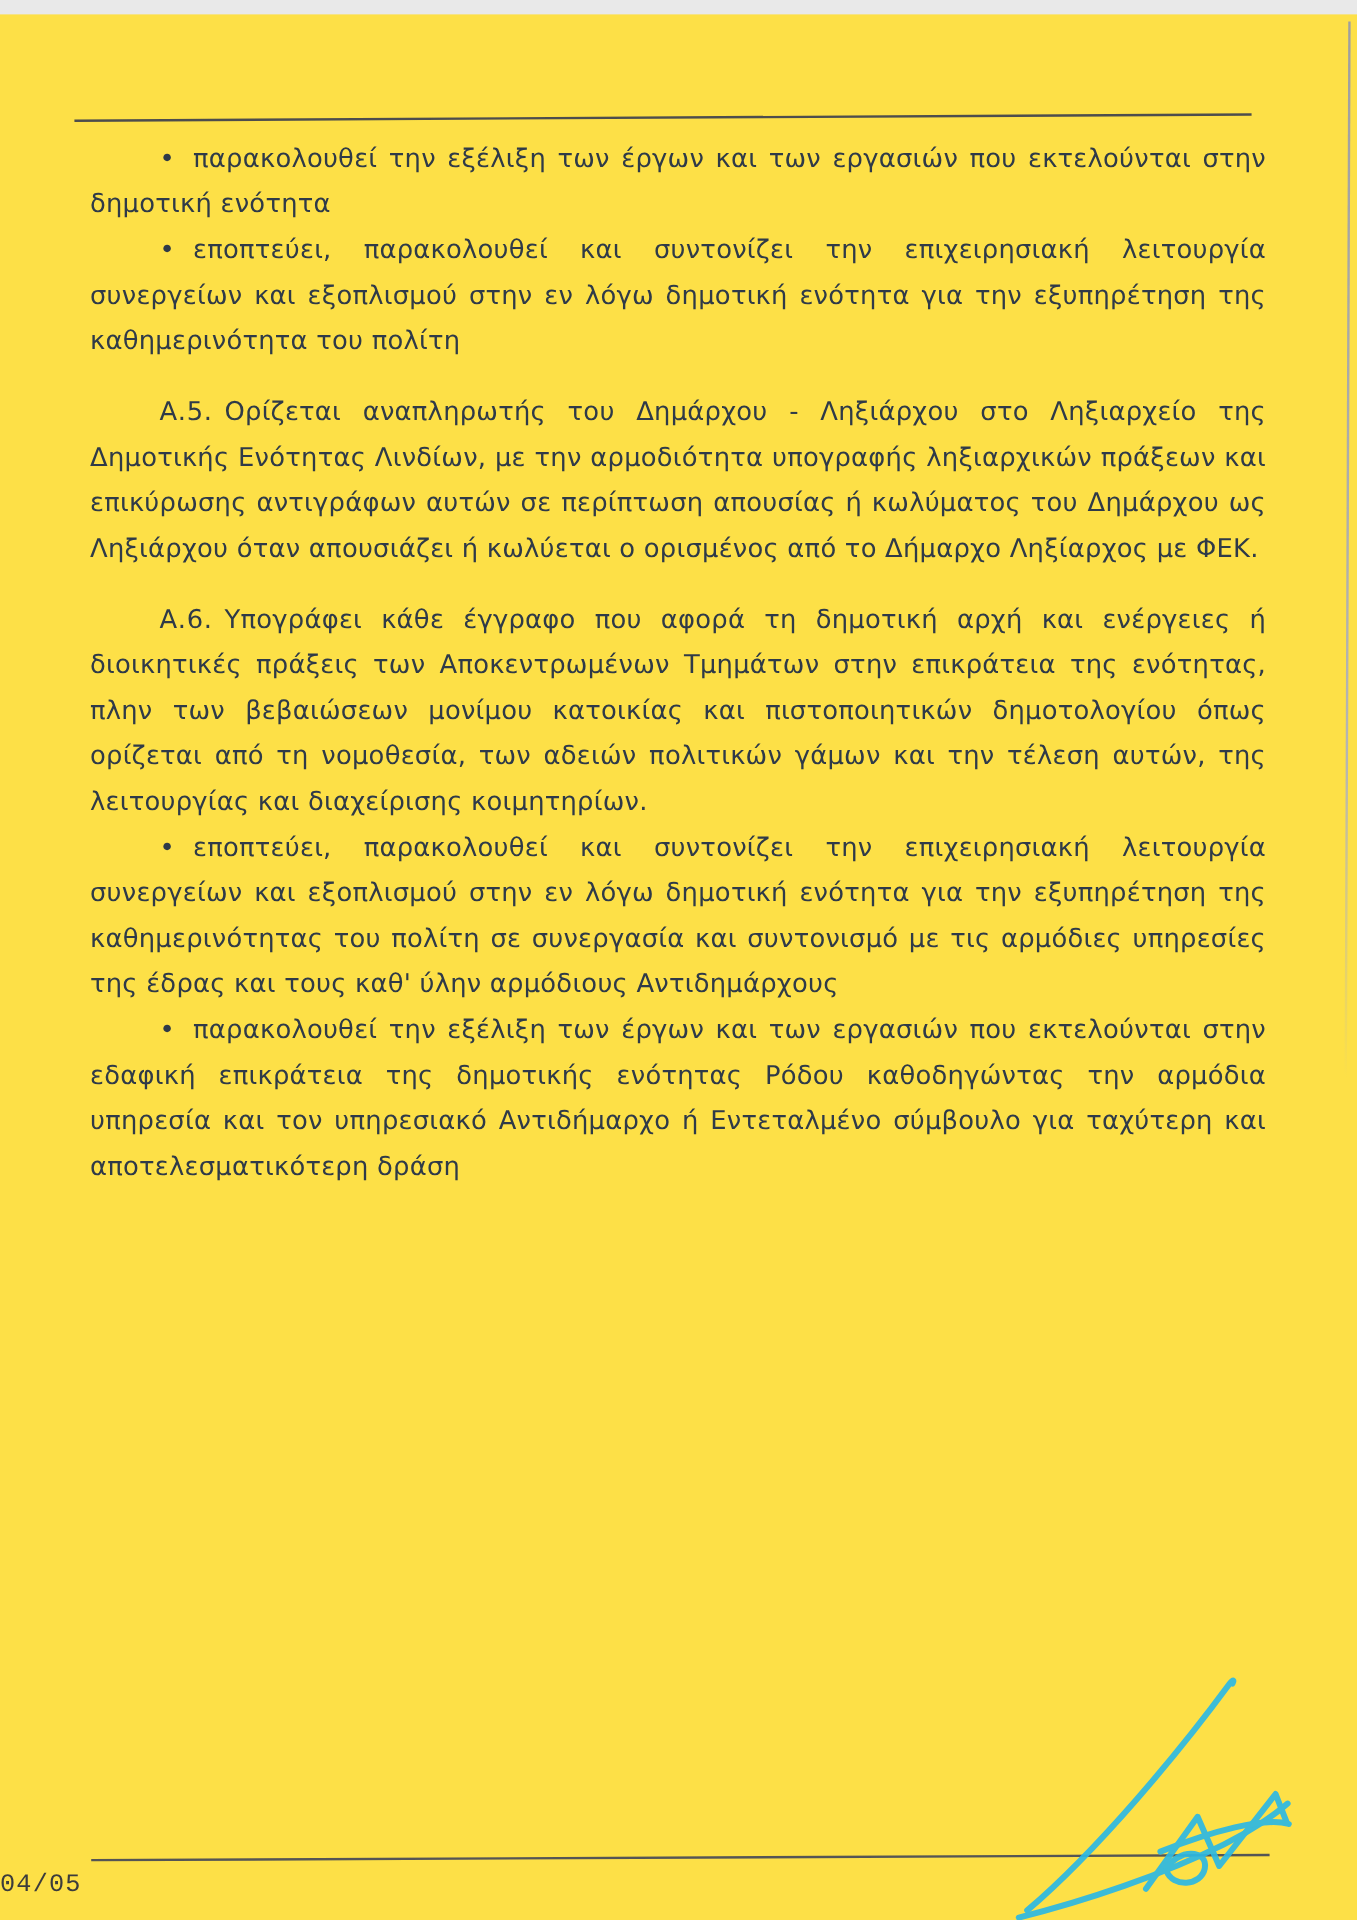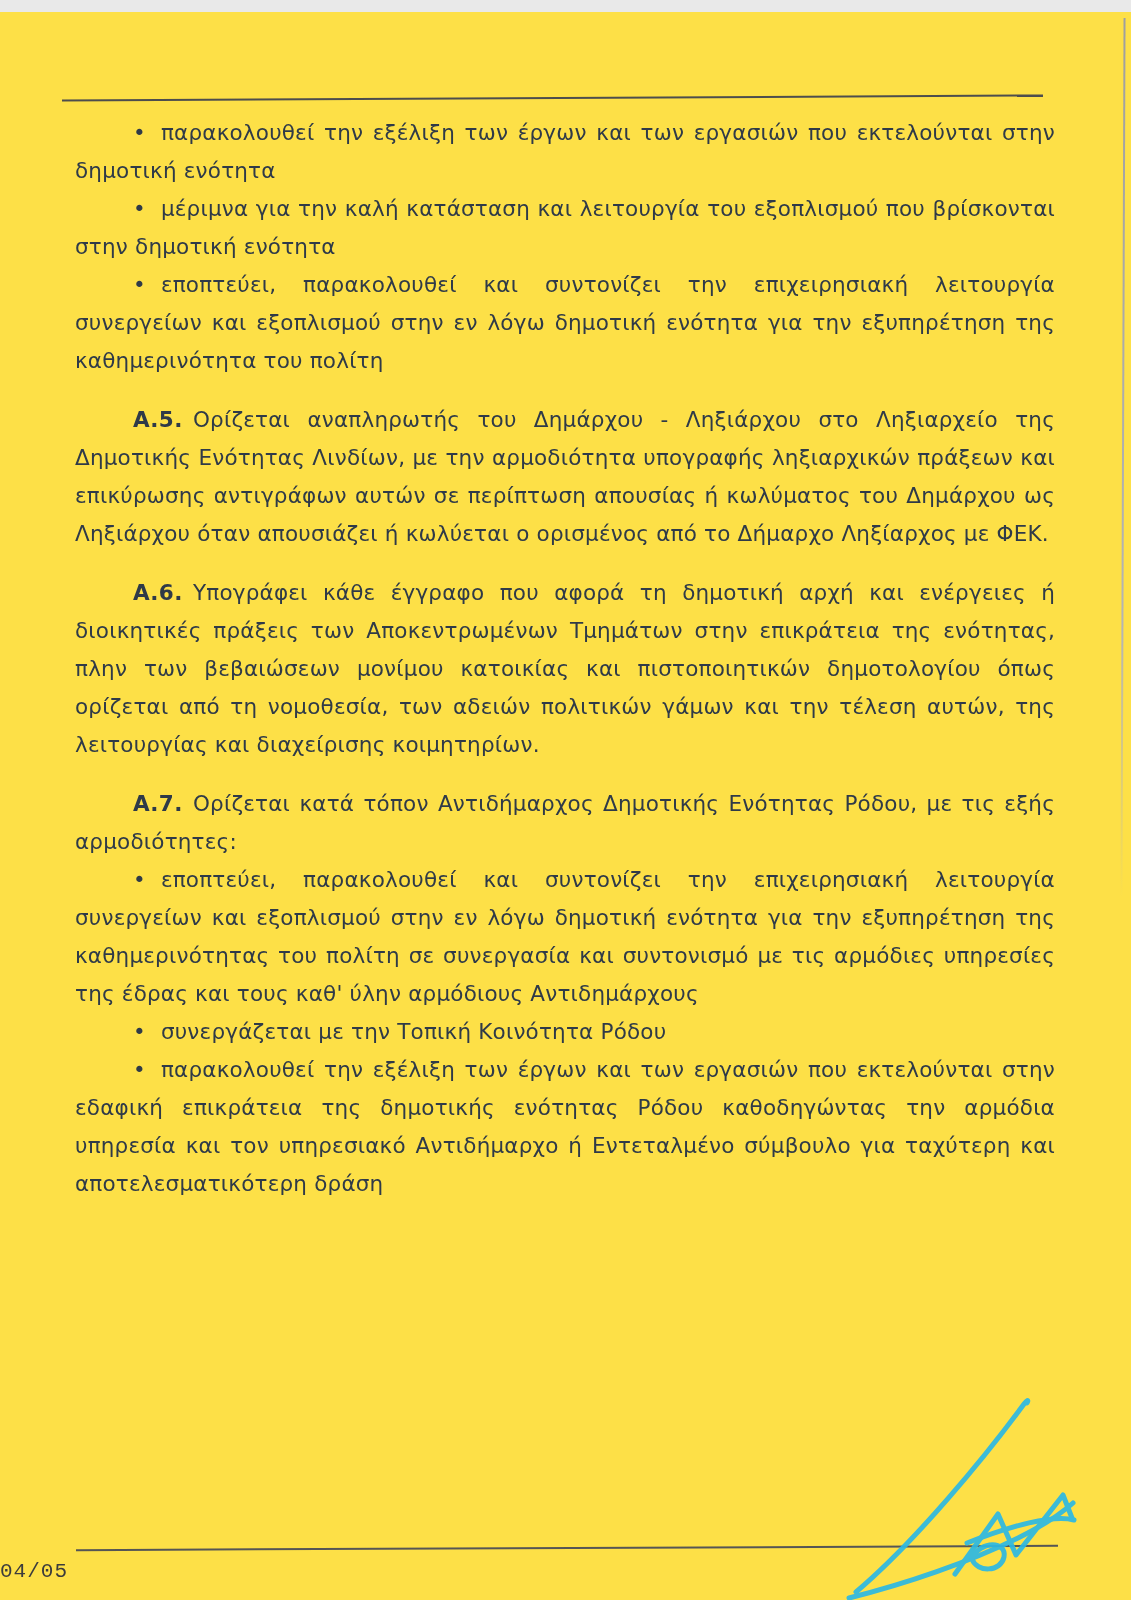--- a/index.html
+++ b/index.html
@@ -21,52 +21,49 @@
   .content {
     position:absolute; left:75px; top:102px; width:980px;
     font-size:21.5px; line-height:38px;
     text-align:justify;
     letter-spacing:0.2px;
   }
   .content p { margin:0; }
   p.bullet  { text-indent:58px; }
   p.section { text-indent:58px; margin-top:21px; }
   .dot { display:inline; margin-right:15px; }
-  .num { font-weight:bold; margin-right:10px; letter-spacing:0.5px; }
+  .num { font-weight:normal; margin-right:10px; letter-spacing:0.5px; }
   .footer {
     position:absolute; left:0; top:1548px; width:100%;
     text-align:left;
     font-family:Liberation Mono, monospace;
     font-size:21px; color:#3c3c3c;
     letter-spacing:1px;
   }
   .signature { position:absolute; left:820px; top:1330px; }
 </style>
 </head>
 <body>
 
 <div class="page">
 
   <div class="rule rule-top"></div>
   <div class="scan-edge"></div>
 
   <div class="content">
 
     <p class="bullet"><span class="dot">•</span><span>παρακολουθεί την εξέλιξη των έργων και των εργασιών που εκτελούνται στην δημοτική ενότητα</span></p>
-    <p class="bullet"><span class="dot">•</span><span>μέριμνα για την καλή κατάσταση και λειτουργία του εξοπλισμού που βρίσκονται στην δημοτική ενότητα</span></p>
     <p class="bullet"><span class="dot">•</span><span>εποπτεύει, παρακολουθεί και συντονίζει την επιχειρησιακή λειτουργία συνεργείων και εξοπλισμού στην εν λόγω δημοτική ενότητα για την εξυπηρέτηση της καθημερινότητα του πολίτη</span></p>
 
     <p class="section"><strong class="num">Α.5.</strong><span>Ορίζεται αναπληρωτής του Δημάρχου - Ληξιάρχου στο Ληξιαρχείο της Δημοτικής Ενότητας Λινδίων, με την αρμοδιότητα υπογραφής ληξιαρχικών πράξεων και επικύρωσης αντιγράφων αυτών σε περίπτωση απουσίας ή κωλύματος του Δημάρχου ως Ληξιάρχου όταν απουσιάζει ή κωλύεται ο ορισμένος από το Δήμαρχο Ληξίαρχος με ΦΕΚ.</span></p>
 
     <p class="section"><strong class="num">Α.6.</strong><span>Υπογράφει κάθε έγγραφο που αφορά τη δημοτική αρχή και ενέργειες ή διοικητικές πράξεις των Αποκεντρωμένων Τμημάτων στην επικράτεια της ενότητας, πλην των βεβαιώσεων μονίμου κατοικίας και πιστοποιητικών δημοτολογίου όπως ορίζεται από τη νομοθεσία, των αδειών πολιτικών γάμων και την τέλεση αυτών, της λειτουργίας και διαχείρισης κοιμητηρίων.</span></p>
 
-    <p class="section"><strong class="num">Α.7.</strong><span>Ορίζεται κατά τόπον Αντιδήμαρχος Δημοτικής Ενότητας Ρόδου, με τις εξής αρμοδιότητες:</span></p>
 
     <p class="bullet"><span class="dot">•</span><span>εποπτεύει, παρακολουθεί και συντονίζει την επιχειρησιακή λειτουργία συνεργείων και εξοπλισμού στην εν λόγω δημοτική ενότητα για την εξυπηρέτηση της καθημερινότητας του πολίτη σε συνεργασία και συντονισμό με τις αρμόδιες υπηρεσίες της έδρας και τους καθ' ύλην αρμόδιους Αντιδημάρχους</span></p>
-    <p class="bullet"><span class="dot">•</span><span>συνεργάζεται με την Τοπική Κοινότητα Ρόδου</span></p>
     <p class="bullet"><span class="dot">•</span><span>παρακολουθεί την εξέλιξη των έργων και των εργασιών που εκτελούνται στην εδαφική επικράτεια της δημοτικής ενότητας Ρόδου καθοδηγώντας την αρμόδια υπηρεσία και τον υπηρεσιακό Αντιδήμαρχο ή Εντεταλμένο σύμβουλο για ταχύτερη και αποτελεσματικότερη δράση</span></p>
 
   </div>
 
   <div class="rule rule-bottom"></div>
 
   <div class="footer">04/05</div>
 
   <svg class="signature" width="311" height="270" viewBox="0 0 311 270" xmlns="http://www.w3.org/2000/svg">
     <g fill="none" stroke="#2cb8e4" stroke-width="5" stroke-linecap="round" stroke-linejoin="round" opacity="0.92">

